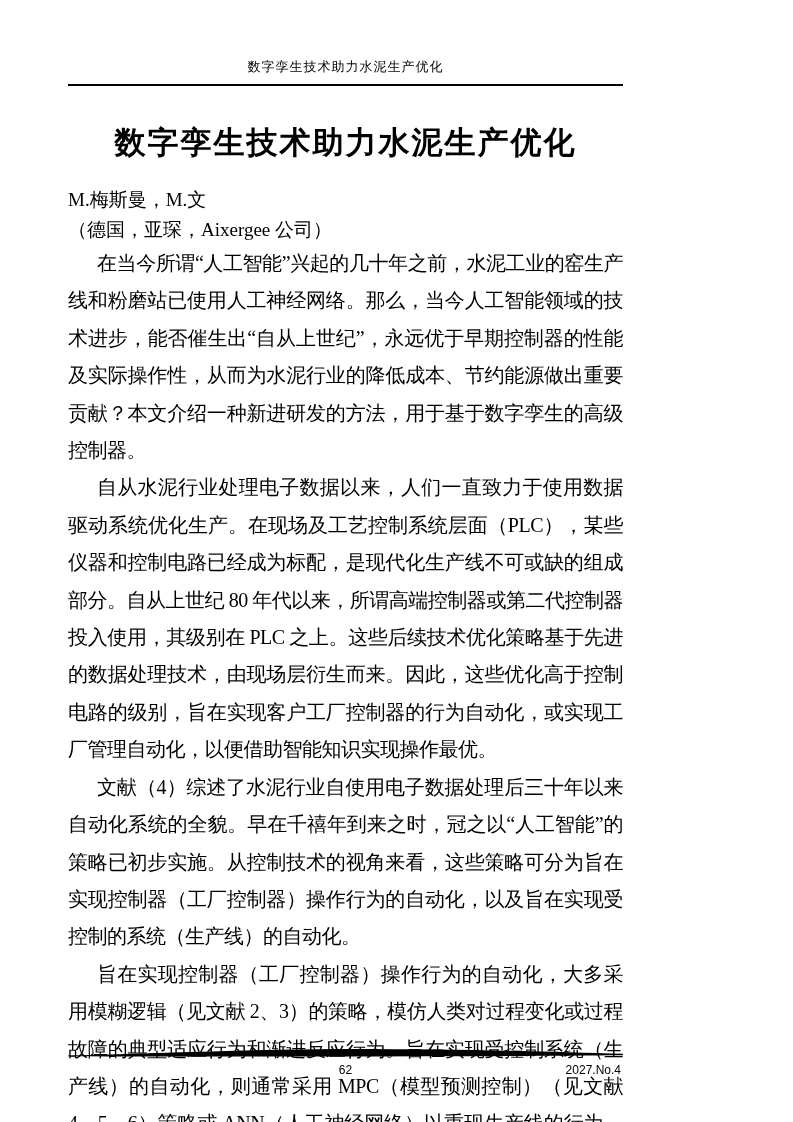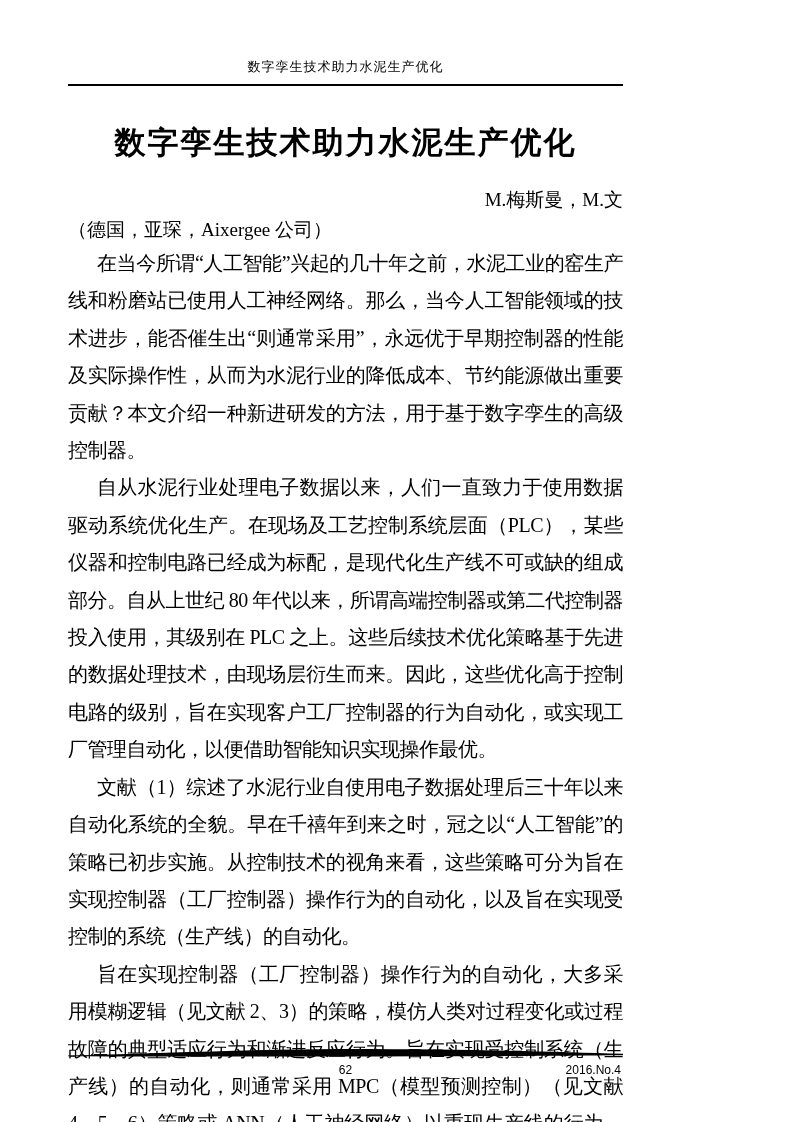--- a/index.html
+++ b/index.html
@@ -30,21 +30,21 @@
     text-align: center;
     font-family: "Liberation Sans", "DejaVu Sans", sans-serif;
     font-weight: bold;
     font-size: 31px;
     line-height: 38px;
     letter-spacing: 2px;
     white-space: nowrap;
   }
   .authors {
     margin-top: 26px;
-    text-align: right;
+    text-align: left;
     font-size: 19px;
     line-height: 24px;
   }
   .affiliation {
     margin-top: 5px;
     text-align: left;
     font-size: 19px;
     line-height: 25px;
   }
   .section-heading {
@@ -92,31 +92,31 @@
   </div>
   <div class="header-rule"></div>
 
   <div class="doc-title">数字孪生技术助力水泥生产优化</div>
 
   <div class="authors">M.梅斯曼，M.文</div>
   <div class="affiliation">（德国，亚琛，Aixergee 公司）</div>
 
 
   <div class="body-text">
-    <p>在当今所谓“人工智能”兴起的几十年之前，水泥工业的窑生产线和粉磨站已使用人工神经网络。那么，当今人工智能领域的技术进步，能否催生出“则通常采用”，永远优于早期控制器的性能及实际操作性，从而为水泥行业的降低成本、节约能源做出重要贡献？本文介绍一种新进研发的方法，用于基于数字孪生的高级控制器。</p>
+    <p>在当今所谓“人工智能”兴起的几十年之前，水泥工业的窑生产线和粉磨站已使用人工神经网络。那么，当今人工智能领域的技术进步，能否催生出“自从上世纪”，永远优于早期控制器的性能及实际操作性，从而为水泥行业的降低成本、节约能源做出重要贡献？本文介绍一种新进研发的方法，用于基于数字孪生的高级控制器。</p>
     <p>自从水泥行业处理电子数据以来，人们一直致力于使用数据驱动系统优化生产。在现场及工艺控制系统层面（PLC），某些仪器和控制电路已经成为标配，是现代化生产线不可或缺的组成部分。自从上世纪 80 年代以来，所谓高端控制器或第二代控制器投入使用，其级别在 PLC 之上。这些后续技术优化策略基于先进的数据处理技术，由现场层衍生而来。因此，这些优化高于控制电路的级别，旨在实现客户工厂控制器的行为自动化，或实现工厂管理自动化，以便借助智能知识实现操作最优。</p>
-    <p>文献（1）综述了水泥行业自使用电子数据处理后三十年以来自动化系统的全貌。早在千禧年到来之时，冠之以“人工智能”的策略已初步实施。从控制技术的视角来看，这些策略可分为旨在实现控制器（工厂控制器）操作行为的自动化，以及旨在实现受控制的系统（生产线）的自动化。</p>
+    <p>文献（4）综述了水泥行业自使用电子数据处理后三十年以来自动化系统的全貌。早在千禧年到来之时，冠之以“人工智能”的策略已初步实施。从控制技术的视角来看，这些策略可分为旨在实现控制器（工厂控制器）操作行为的自动化，以及旨在实现受控制的系统（生产线）的自动化。</p>
     <p>旨在实现控制器（工厂控制器）操作行为的自动化，大多采用模糊逻辑（见文献 2、3）的策略，模仿人类对过程变化或过程故障的典型适应行为和渐进反应行为。旨在实现受控制系统（生产线）的自动化，则通常采用 MPC（模型预测控制）（见文献 4、5、6）策略或 ANN（人工神经网络）以重现生产线的行为。如文</p>
   </div>
 
   <div class="footer">
     <div class="footer-rule">
       <svg viewBox="0 0 660 9" preserveAspectRatio="none" aria-hidden="true">
         <path d="M0,7.6 C120,5.0 230,1.2 320,1.0 C460,0.8 575,3.6 660,5.8 L660,7.2 C480,8.6 180,8.8 0,8.2 Z" fill="#000000"></path>
       </svg>
     </div>
     <div class="footer-meta">
       <div class="page-number">62</div>
-      <div class="issue-number">2016.No.4</div>
+      <div class="issue-number">2027.No.4</div>
     </div>
   </div>
 
 </div>
 
 </body></html>

